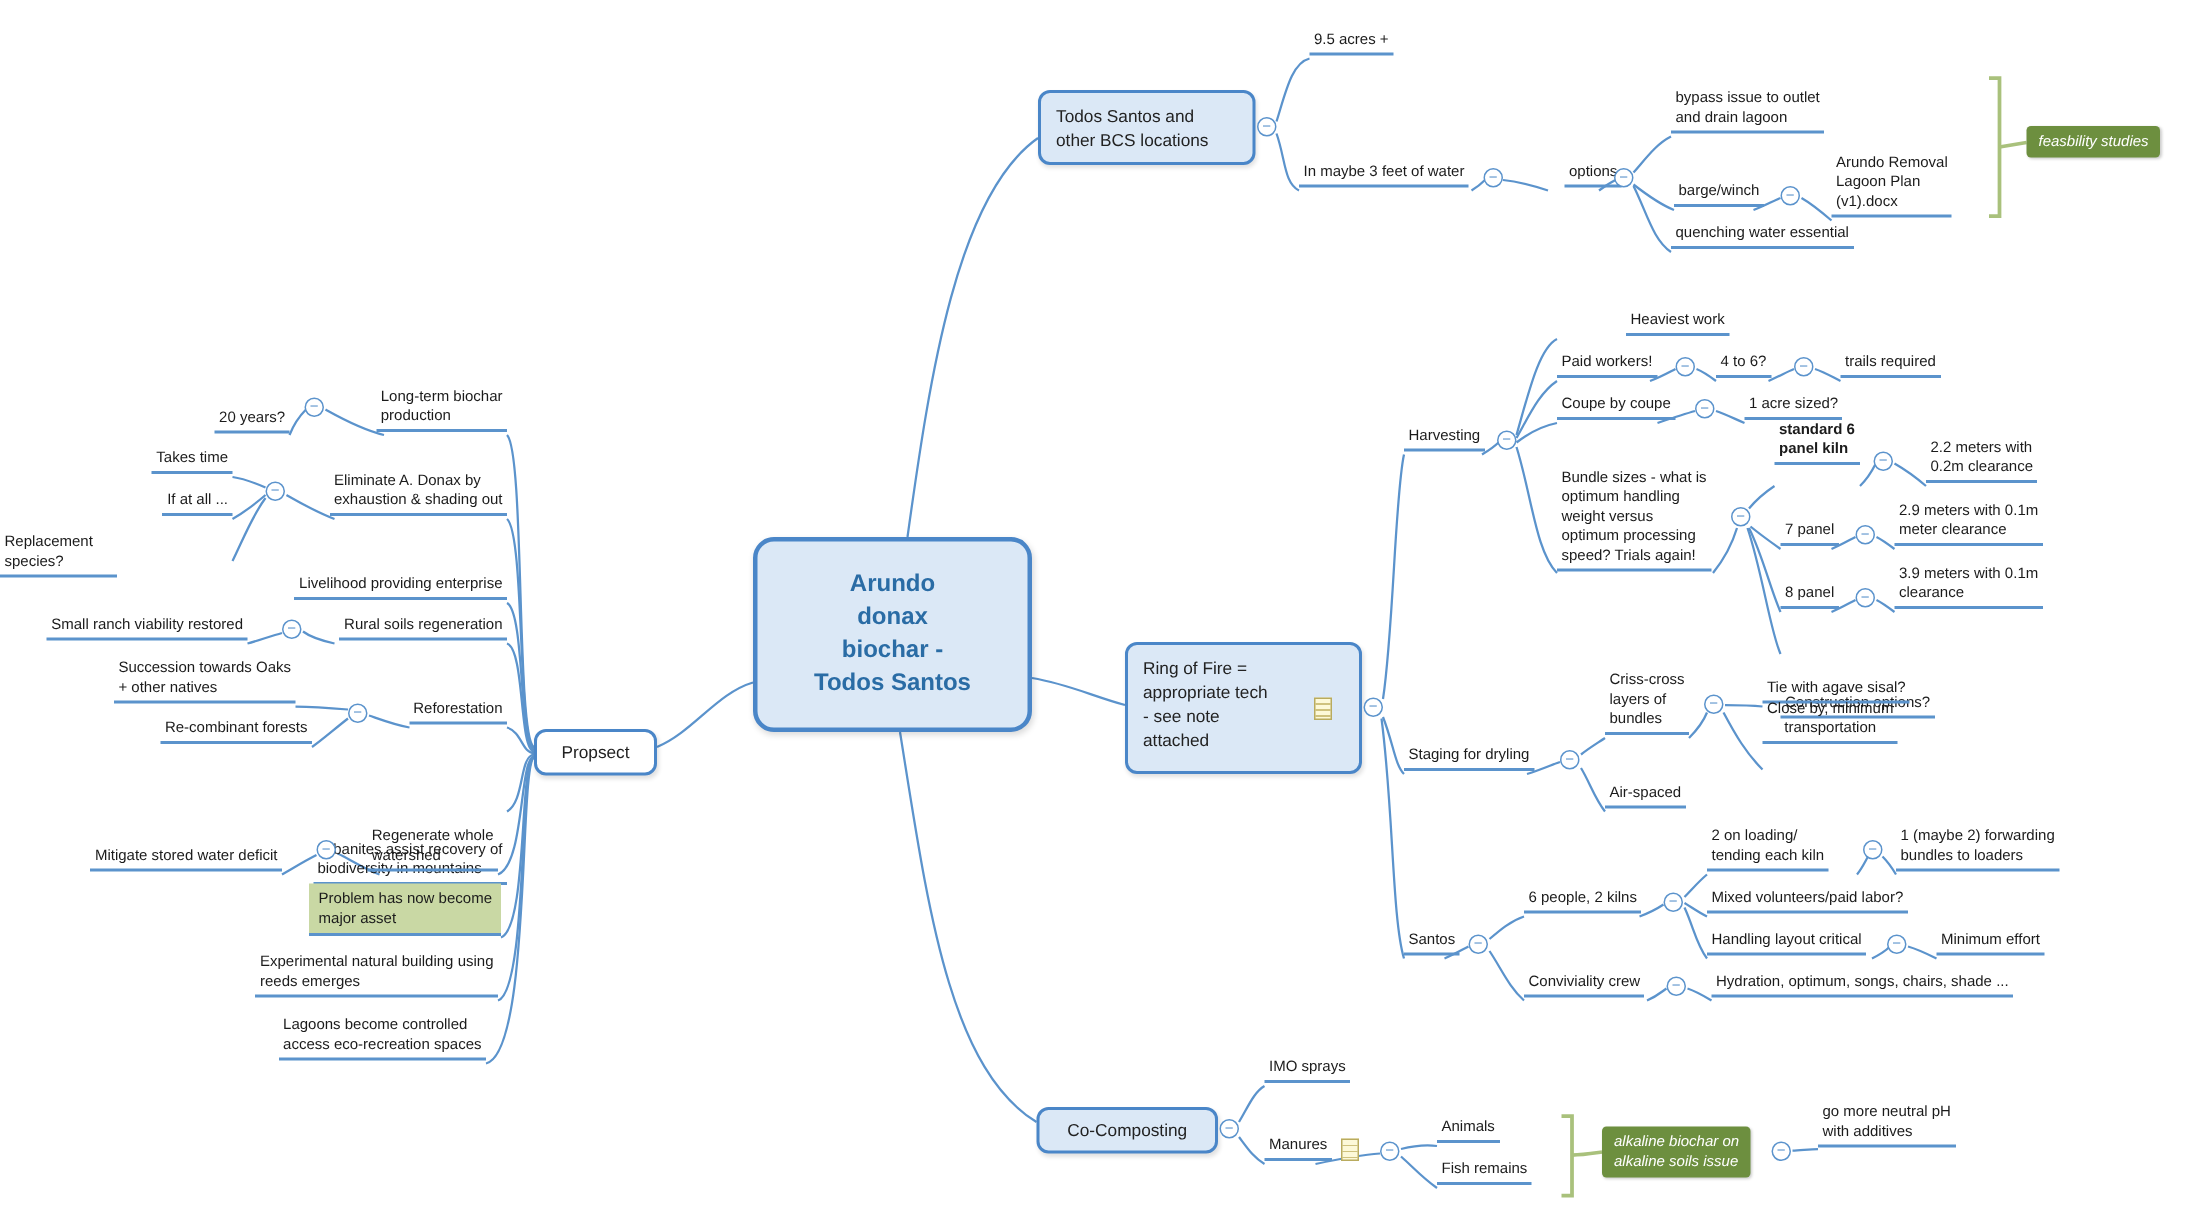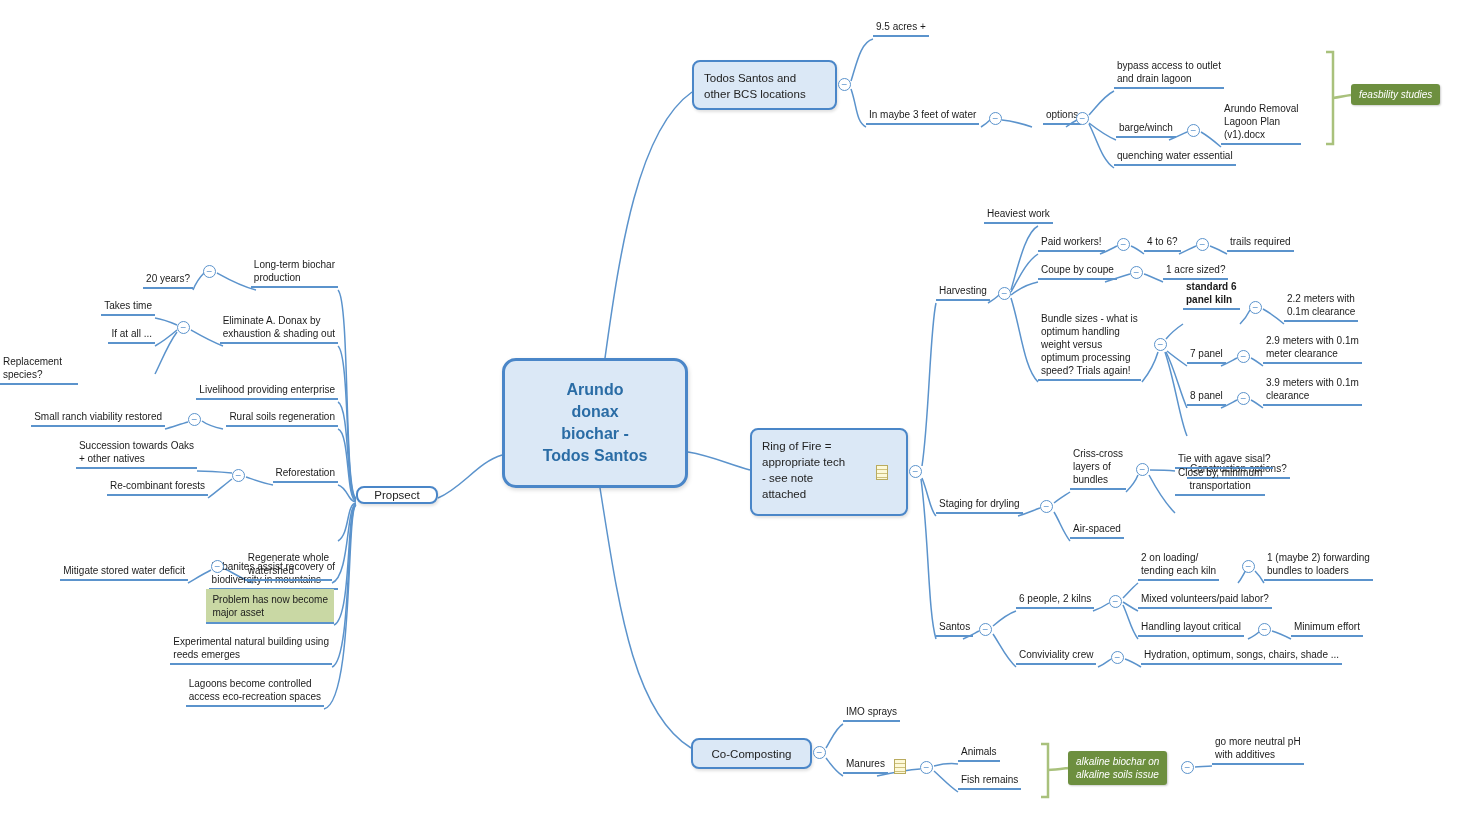--- a/index.html
+++ b/index.html
@@ -153,21 +153,21 @@
     <path class="b" d="M1041 744 L1048 744 L1048 797 L1041 797"></path>
     <path class="b" d="M1048 770 C1055 770 1061 769 1068 768"></path>
   </g>
 </svg>
 
 <div class="central" style="left:502px;top:358px;width:186px;height:130px;">Arundo
 donax
 biochar -
 Todos Santos</div>
 
-<div class="topic small plain" style="left:356px;top:486px;width:82px;height:18px;">Propsect</div>
+<div class="topic small plain" style="left:356px;top:486px;width:82px;height:31px;">Propsect</div>
 <div class="topic" style="left:692px;top:60px;width:145px;height:50px;">Todos Santos and
 other BCS locations</div>
 <div class="topic" style="left:750px;top:428px;width:158px;height:88px;">Ring of Fire =
 appropriate tech
 - see note
 attached</div>
 <div class="topic small" style="left:691px;top:738px;width:121px;height:31px;">Co-Composting</div>
 
 <div class="ln" style="right:1126px;top:258px;">Long-term biochar
 production</div>
@@ -192,45 +192,45 @@
 <div class="ln green" style="right:1130px;top:589px;">Problem has now become
 major asset</div>
 <div class="ln" style="right:1132px;top:635px;">Experimental natural building using
 reeds emerges</div>
 <div class="ln" style="right:1140px;top:677px;">Lagoons become controlled
 access eco-recreation spaces</div>
 
 <div class="ln" style="left:873px;top:20px;">9.5 acres +</div>
 <div class="ln" style="left:866px;top:108px;">In maybe 3 feet of water</div>
 <div class="ln" style="left:1032px;top:108px;margin-left:11px;">options</div>
-<div class="ln" style="left:1114px;top:59px;">bypass access to outlet
+<div class="ln" style="left:1114px;top:59px;">bypass issue to outlet
 and drain lagoon</div>
 <div class="ln" style="left:1116px;top:121px;">barge/winch</div>
 <div class="ln" style="left:1221px;top:102px;">Arundo Removal
 Lagoon Plan
 (v1).docx</div>
 <div class="ln" style="left:1114px;top:149px;">quenching water essential</div>
 <div class="dark" style="left:1351px;top:84px;font-style:italic;">feasbility studies</div>
 
 <div class="ln" style="left:936px;top:284px;">Harvesting</div>
-<div class="ln" style="left:984px;top:207px;">Heaviest work</div>
+<div class="ln" style="left:1084px;top:207px;">Heaviest work</div>
 <div class="ln" style="left:1038px;top:235px;">Paid workers!</div>
 <div class="ln" style="left:1144px;top:235px;">4 to 6?</div>
 <div class="ln" style="left:1227px;top:235px;">trails required</div>
 <div class="ln" style="left:1038px;top:263px;">Coupe by coupe</div>
 <div class="ln" style="left:1163px;top:263px;">1 acre sized?</div>
 <div class="ln" style="left:1038px;top:312px;">Bundle sizes - what is
 optimum handling
 weight versus
 optimum processing
 speed? Trials again!</div>
 <div class="ln" style="left:1183px;top:280px;font-weight:bold;">standard 6
 panel kiln</div>
 <div class="ln" style="left:1284px;top:292px;">2.2 meters with
-0.1m clearance</div>
+0.2m clearance</div>
 <div class="ln" style="left:1187px;top:347px;">7 panel</div>
 <div class="ln" style="left:1263px;top:334px;">2.9 meters with 0.1m
 meter clearance</div>
 <div class="ln" style="left:1187px;top:389px;">8 panel</div>
 <div class="ln" style="left:1263px;top:376px;">3.9 meters with 0.1m
 clearance</div>
 <div class="ln" style="left:1187px;top:417px;margin-top:45px;">Construction options?</div>
 <div class="ln" style="left:936px;top:497px;">Staging for dryling</div>
 <div class="ln" style="left:1070px;top:447px;">Criss-cross
 layers of

